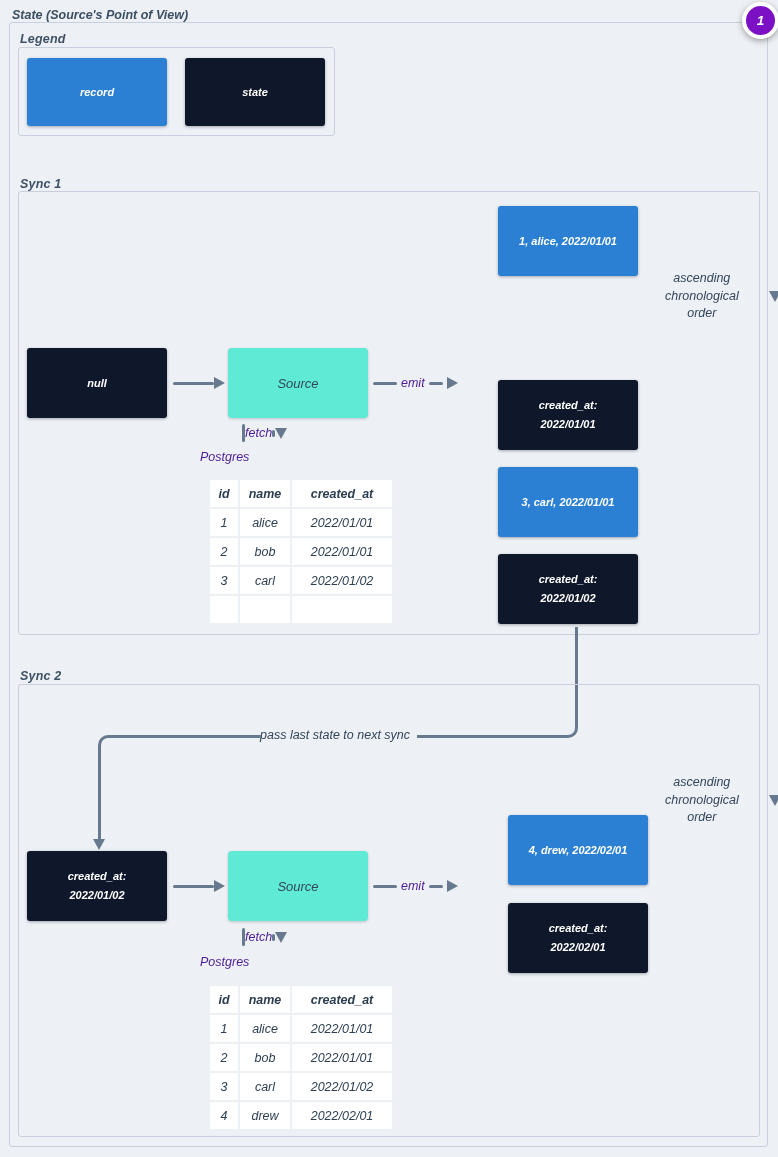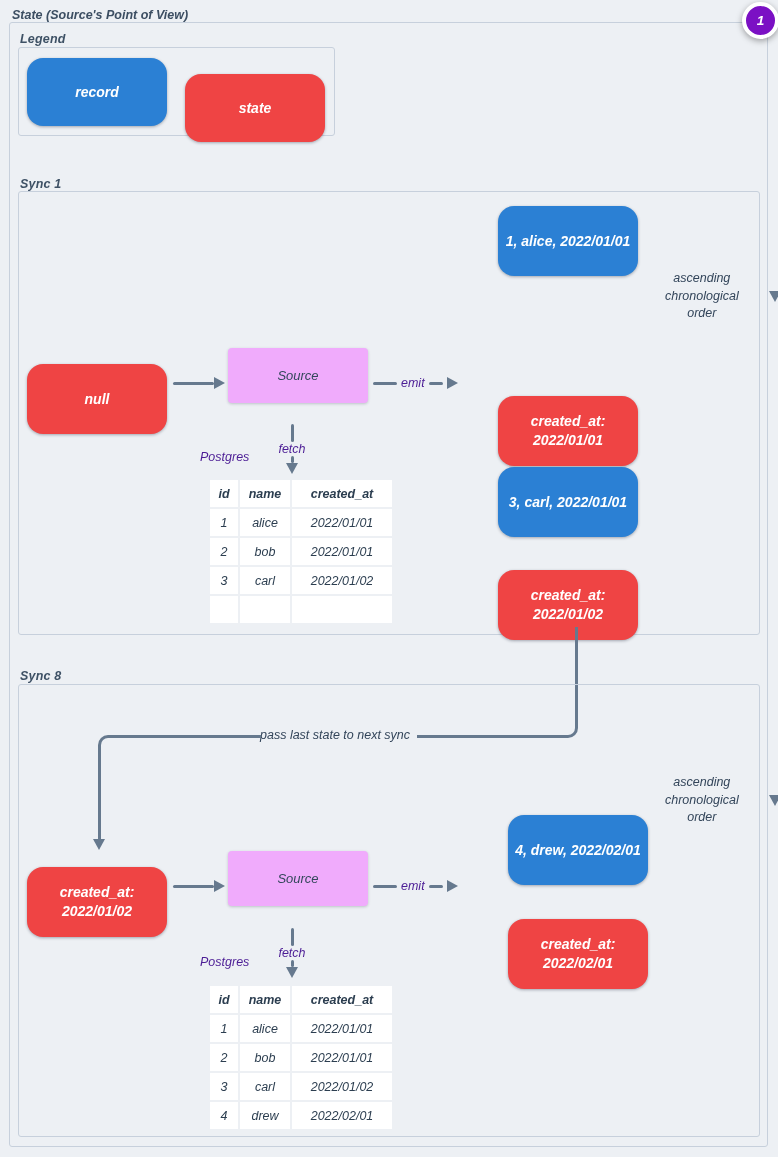--- a/index.html
+++ b/index.html
@@ -11,45 +11,45 @@
   * { box-sizing:border-box; }
   #canvas { position:relative; width:778px; height:1157px; overflow:hidden; background:#edf0f4;font-style:italic; }
 
   .frame { position:absolute; border:1.5px solid #c7d0dc; border-radius:3px; }
   .group-label {
     position:absolute; font-size:12.5px; font-weight:600;
     color:#3e5165; letter-spacing:.2px; white-space:nowrap;
   }
 
   .node {
-    position:absolute; width:140px; height:70px; border-radius:16px;
+    position:absolute; width:140px; height:70px; border-radius:3px;
     display:flex; align-items:center; justify-content:center;
-    color:#ffffff; font-size:14px; font-weight:700; text-align:center;
+    color:#ffffff; font-size:11px; font-weight:700; text-align:center;
     white-space:pre-line; line-height:19px;
     box-shadow:0 1px 3px rgba(20,30,50,.35);
   }
   .record { background:#2b80d4; }
-  .state  { background:#ef4444;margin-top:16px; }
+  .state  { background:#0f172a; }
 
   .source-box {
-    position:absolute; width:140px; height:55px; background:#f0abfc; border-radius:4px;
+    position:absolute; width:140px; height:70px; background:#5eead4; border-radius:4px;
     display:flex; align-items:center; justify-content:center;
     font-size:13px; color:#33475b; box-shadow:0 1px 3px rgba(20,30,50,.22);
   }
 
   .hline { background:#66798e; height:3px; border-radius:2px; }
   .vline { background:#66798e; width:3px; border-radius:2px; }
   .ah-right { width:0; height:0; border-top:6px solid transparent; border-bottom:6px solid transparent; border-left:11px solid #66798e; }
   .ah-down  { width:0; height:0; border-left:6.5px solid transparent; border-right:6.5px solid transparent; border-top:11px solid #66798e; }
 
   .flow-label { font-size:12.5px; color:#4c1d95; white-space:nowrap; }
 
   .arrow-row { position:absolute; display:flex; align-items:center; }
   .emit-group { position:absolute; display:flex; align-items:center; gap:4px; height:18px; }
-  .fetch-group { position:absolute; width:100px; display:flex; flex-direction:column; align-items:center; }
+  .fetch-group { position:absolute; width:100px; display:flex; flex-direction:row; align-items:center; }
   .order-group { position:absolute; width:115px; display:flex; flex-direction:row; align-items:center; gap:15px; }
   .order-label { font-size:12.5px; line-height:17.5px; text-align:center; white-space:pre-line; color:#33455a; }
 
   .elbow-br { position:absolute; border-right:3px solid #66798e; border-bottom:3px solid #66798e; border-bottom-right-radius:10px; }
   .elbow-tl { position:absolute; border-left:3px solid #66798e; border-top:3px solid #66798e; border-top-left-radius:10px; }
   .pass-label { position:absolute; font-size:12.5px; color:#33455a; white-space:nowrap; }
 
   .db-table { position:absolute; border-collapse:separate; border-spacing:2px; }
   .db-table th, .db-table td {
     background:#ffffff; height:27px; text-align:center;
@@ -156,21 +156,21 @@
 order</div>
     <div class="vline" style="height:183px;"></div>
     <div class="ah-down"></div>
   </div>
 
   <div class="elbow-br" style="left:417px; top:627px; width:161px; height:111px;"></div>
   <div class="pass-label" style="left:260px; top:728px;">pass last state to next sync</div>
   <div class="elbow-tl" style="left:98px; top:735px; width:163px; height:104px;"></div>
   <div class="ah-down" style="position:absolute; left:93px; top:839px;"></div>
 
-  <div class="group-label" style="left:20px; top:669px;">Sync 8</div>
+  <div class="group-label" style="left:20px; top:669px;">Sync 2</div>
   <div class="frame" style="left:18px; top:684px; width:742px; height:453px;"></div>
 
   <div class="node state" style="left:27px; top:851px;">created_at:
 2022/01/02</div>
 
   <div class="arrow-row" style="left:173px; top:880px; height:12px;">
     <div class="hline" style="width:41px;"></div>
     <div class="ah-right"></div>
   </div>
 

